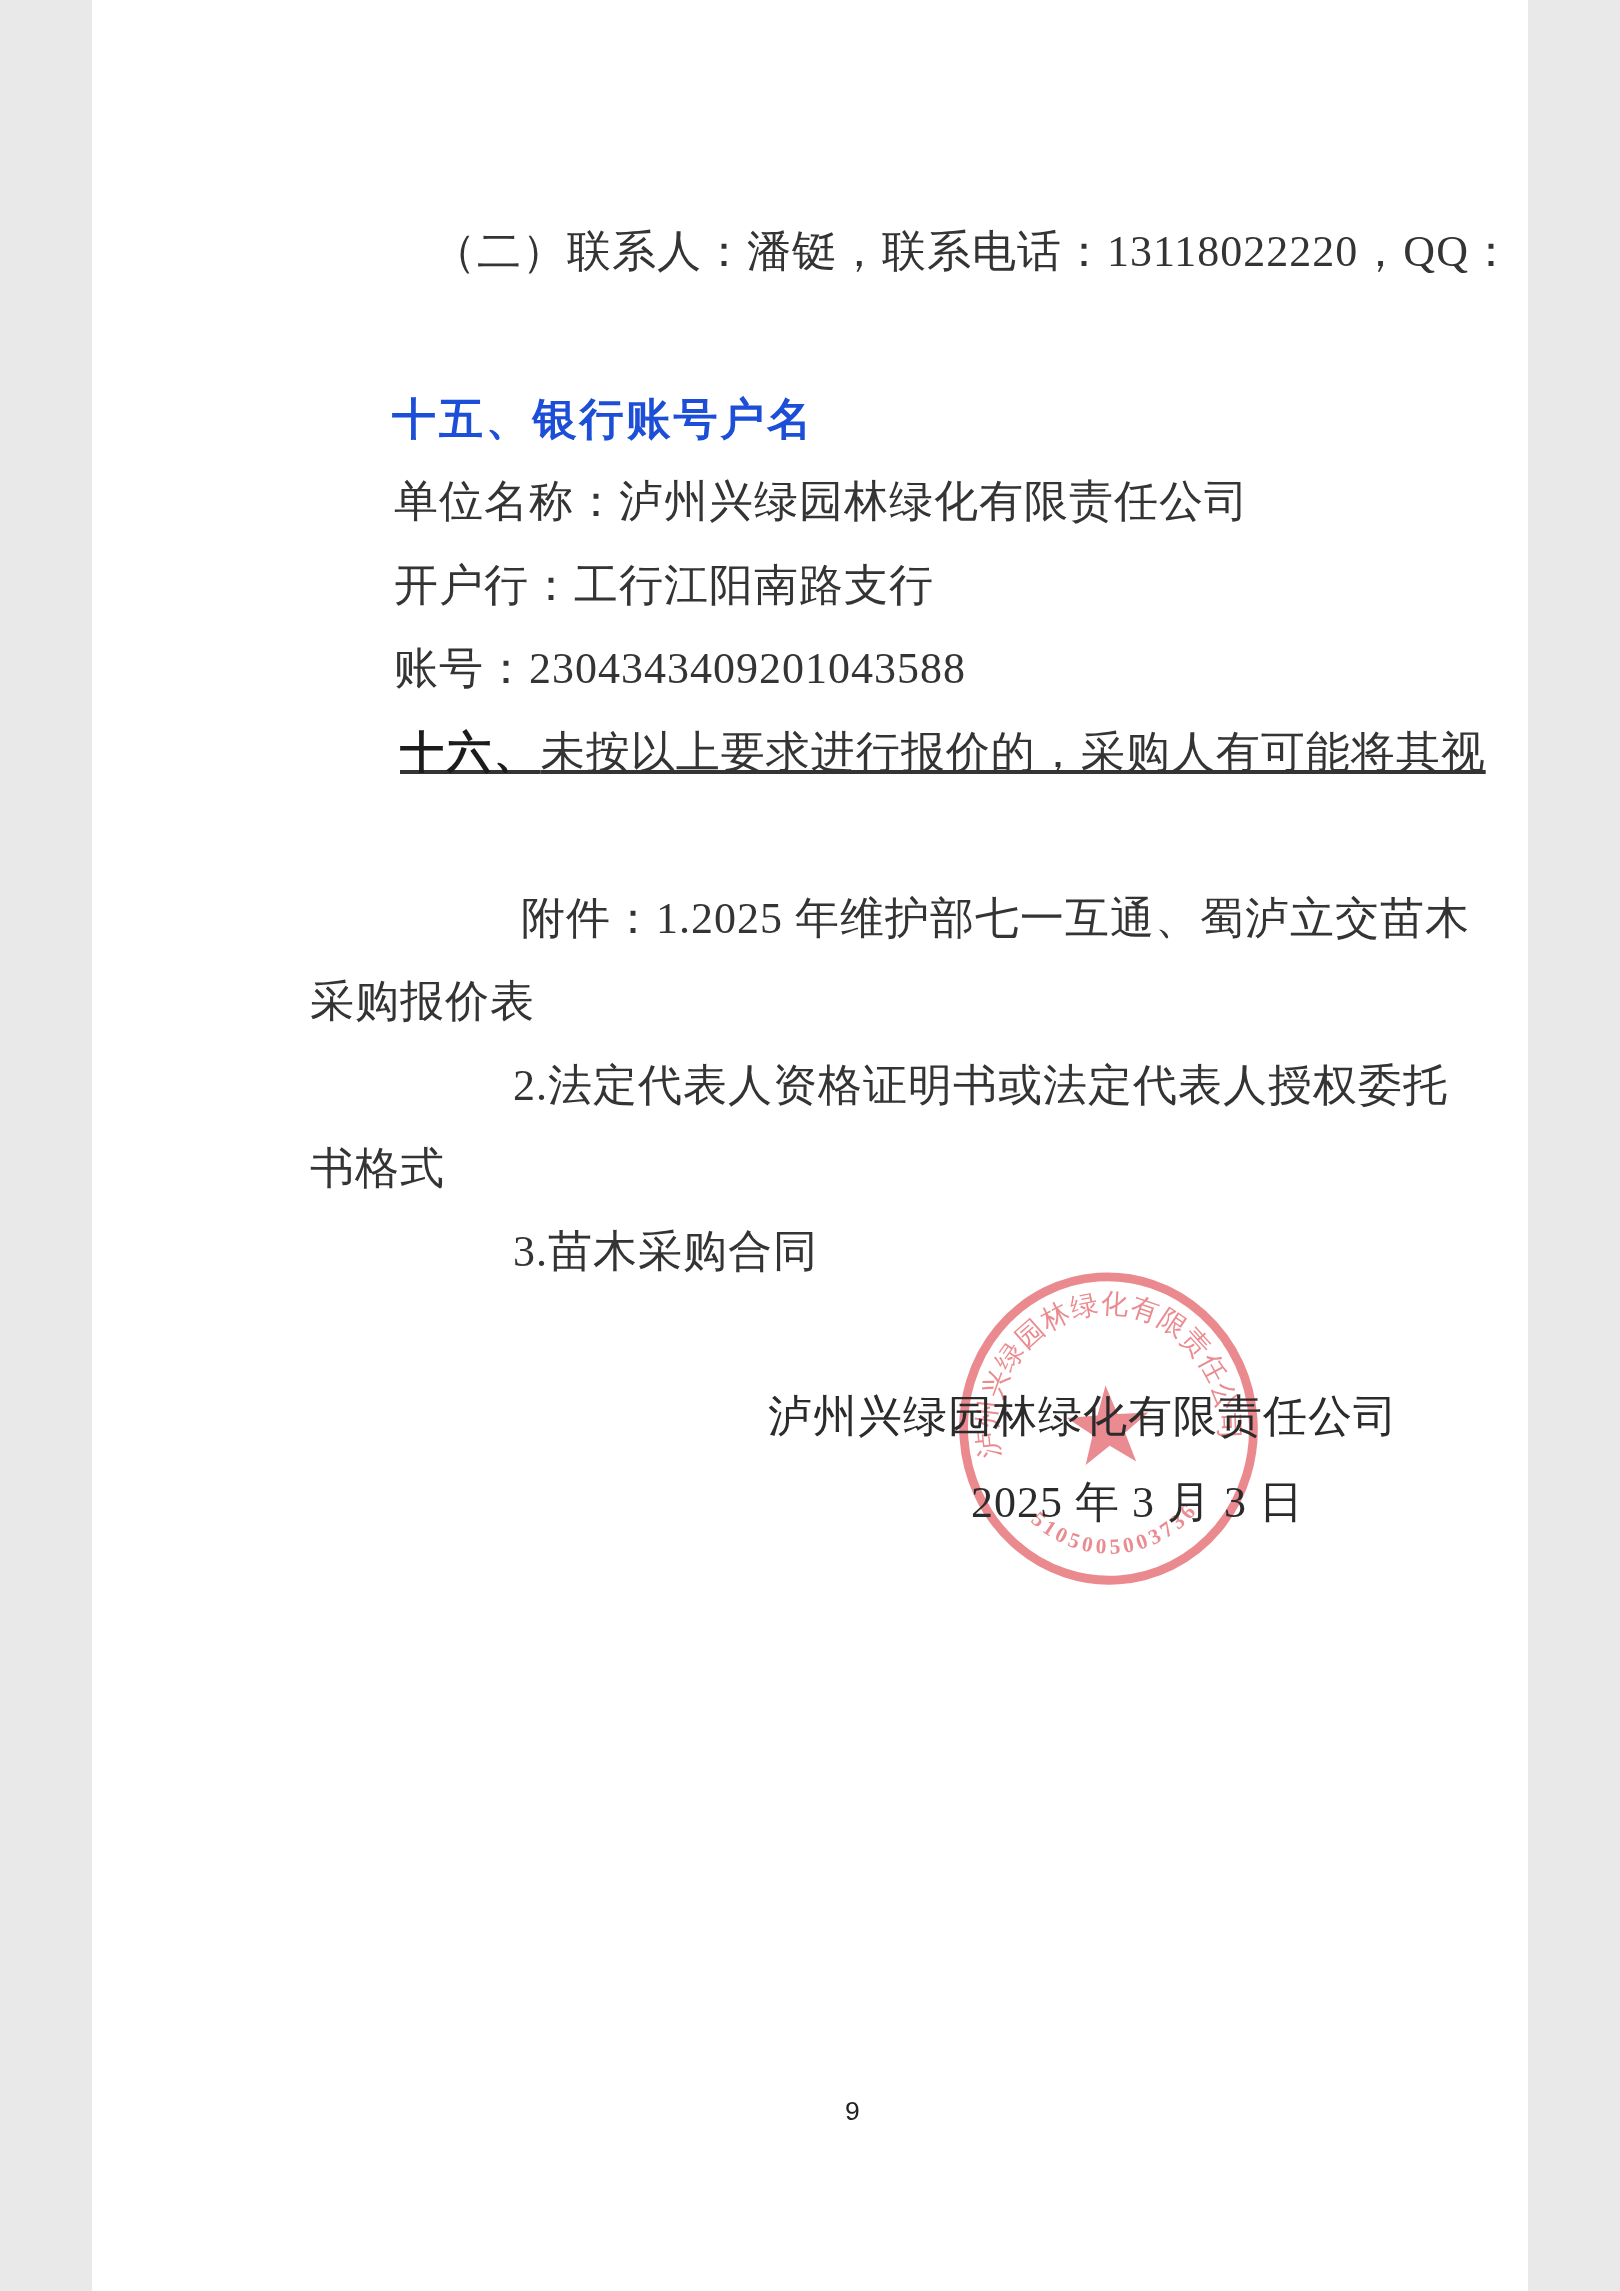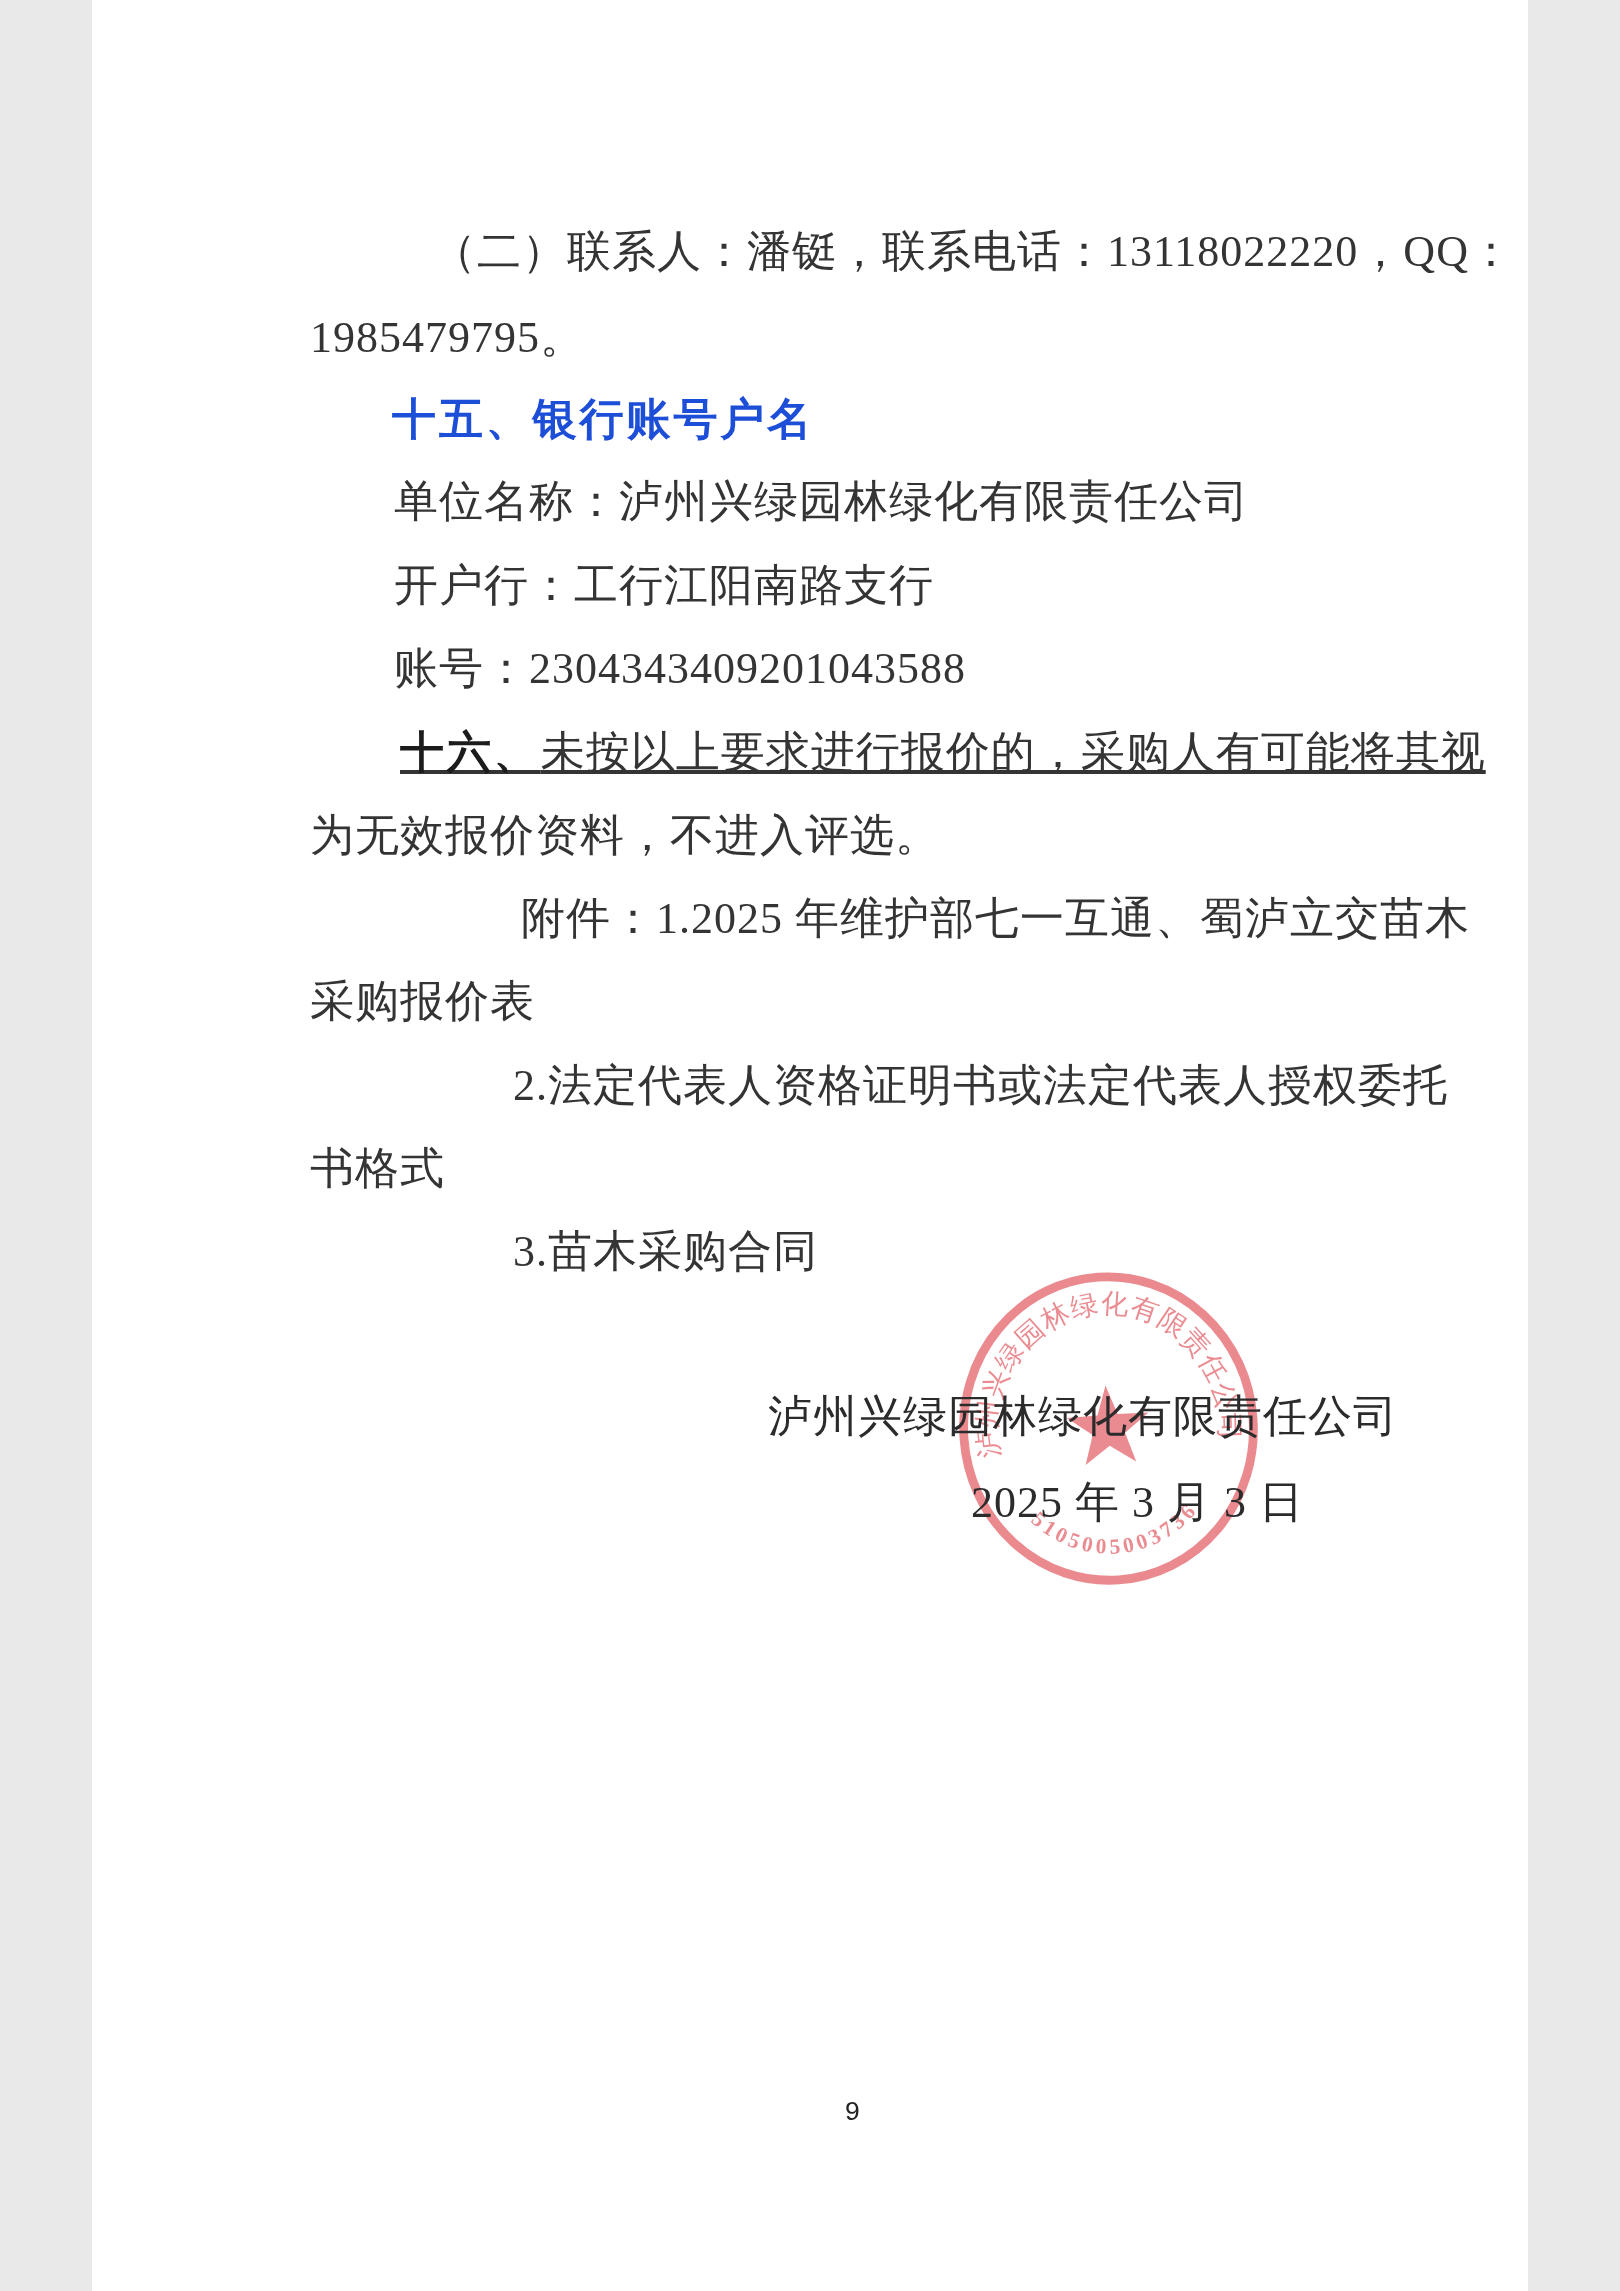--- a/index.html
+++ b/index.html
@@ -77,35 +77,33 @@
     opacity: 0.8;
   }
 </style>
 </head>
 <body>
 
 <div class="page">
 
   <div class="line" style="left:340px; top:223px;">（二）联系人：潘铤，联系电话：13118022220，QQ：</div>
 
-  <div class="line" style="left:218px; top:309px;">1985479795。</div>
 
   <div class="line heading" style="left:300px; top:390px;">十五、银行账号户名</div>
 
   <div class="line" style="left:302px; top:473px;">单位名称：泸州兴绿园林绿化有限责任公司</div>
 
   <div class="line" style="left:302px; top:557px;">开户行：工行江阳南路支行</div>
 
   <div class="line" style="left:302px; top:640px;">账号：2304343409201043588</div>
 
   <div class="line" style="left:308px; top:723px;text-decoration:underline;">
     <span class="bold-label">十六、</span><span>未按以上要求进行报价的，采购人有可能将其视</span>
   </div>
 
-  <div class="line" style="left:218px; top:807px;">为无效报价资料，不进入评选。</div>
 
   <div class="line" style="left:429px; top:890px;">附件：1.2025 年维护部七一互通、蜀泸立交苗木</div>
 
   <div class="line" style="left:218px; top:973px;">采购报价表</div>
 
   <div class="line" style="left:421px; top:1057px;">2.法定代表人资格证明书或法定代表人授权委托</div>
 
   <div class="line" style="left:218px; top:1140px;">书格式</div>
 
   <div class="line" style="left:421px; top:1223px;">3.苗木采购合同</div>

